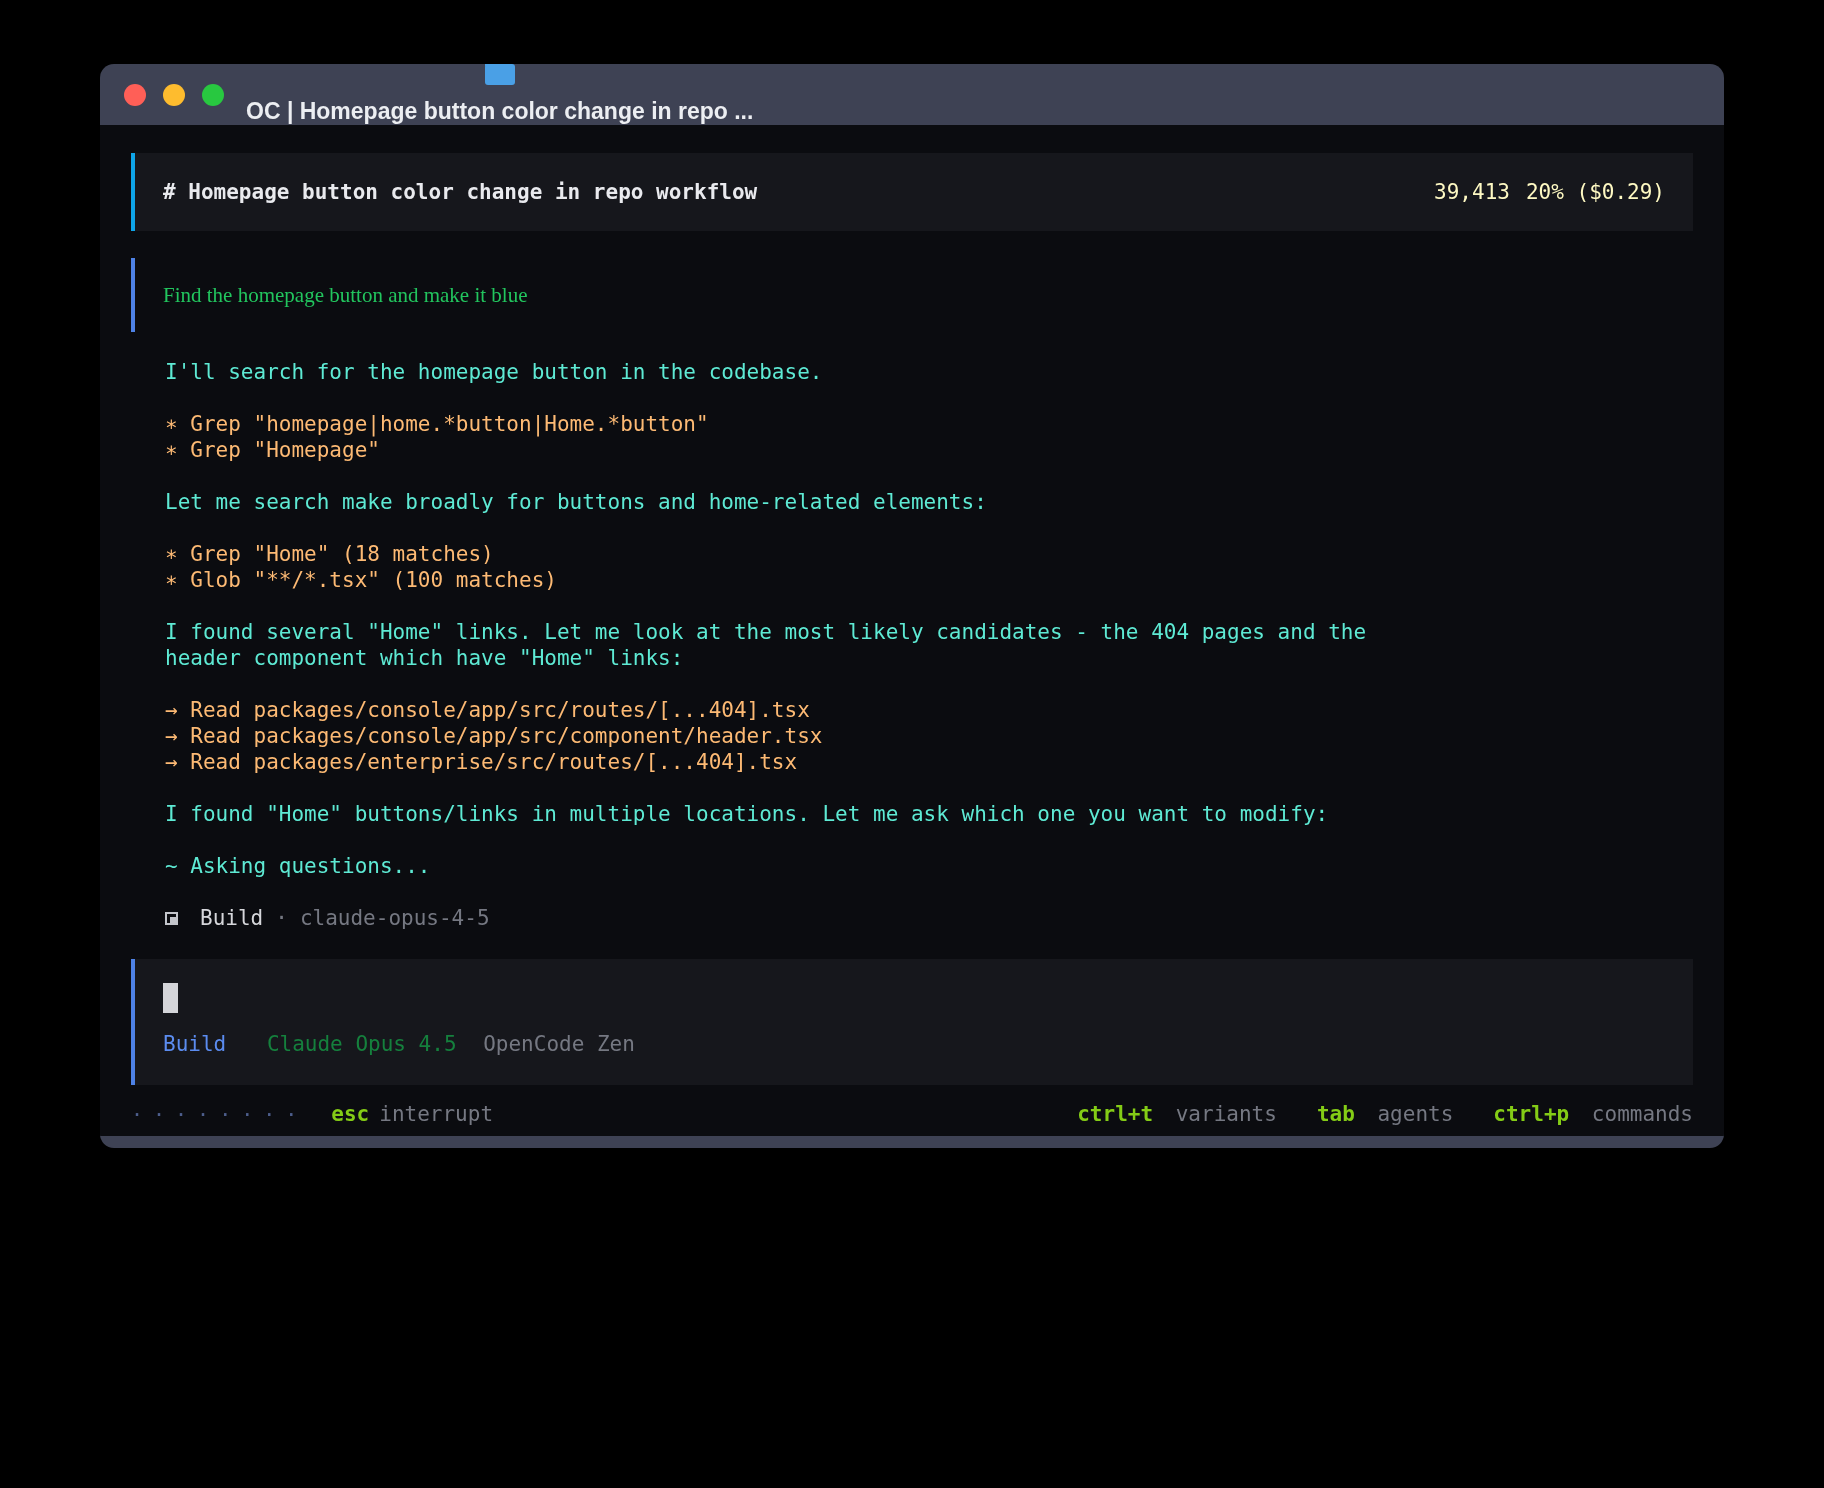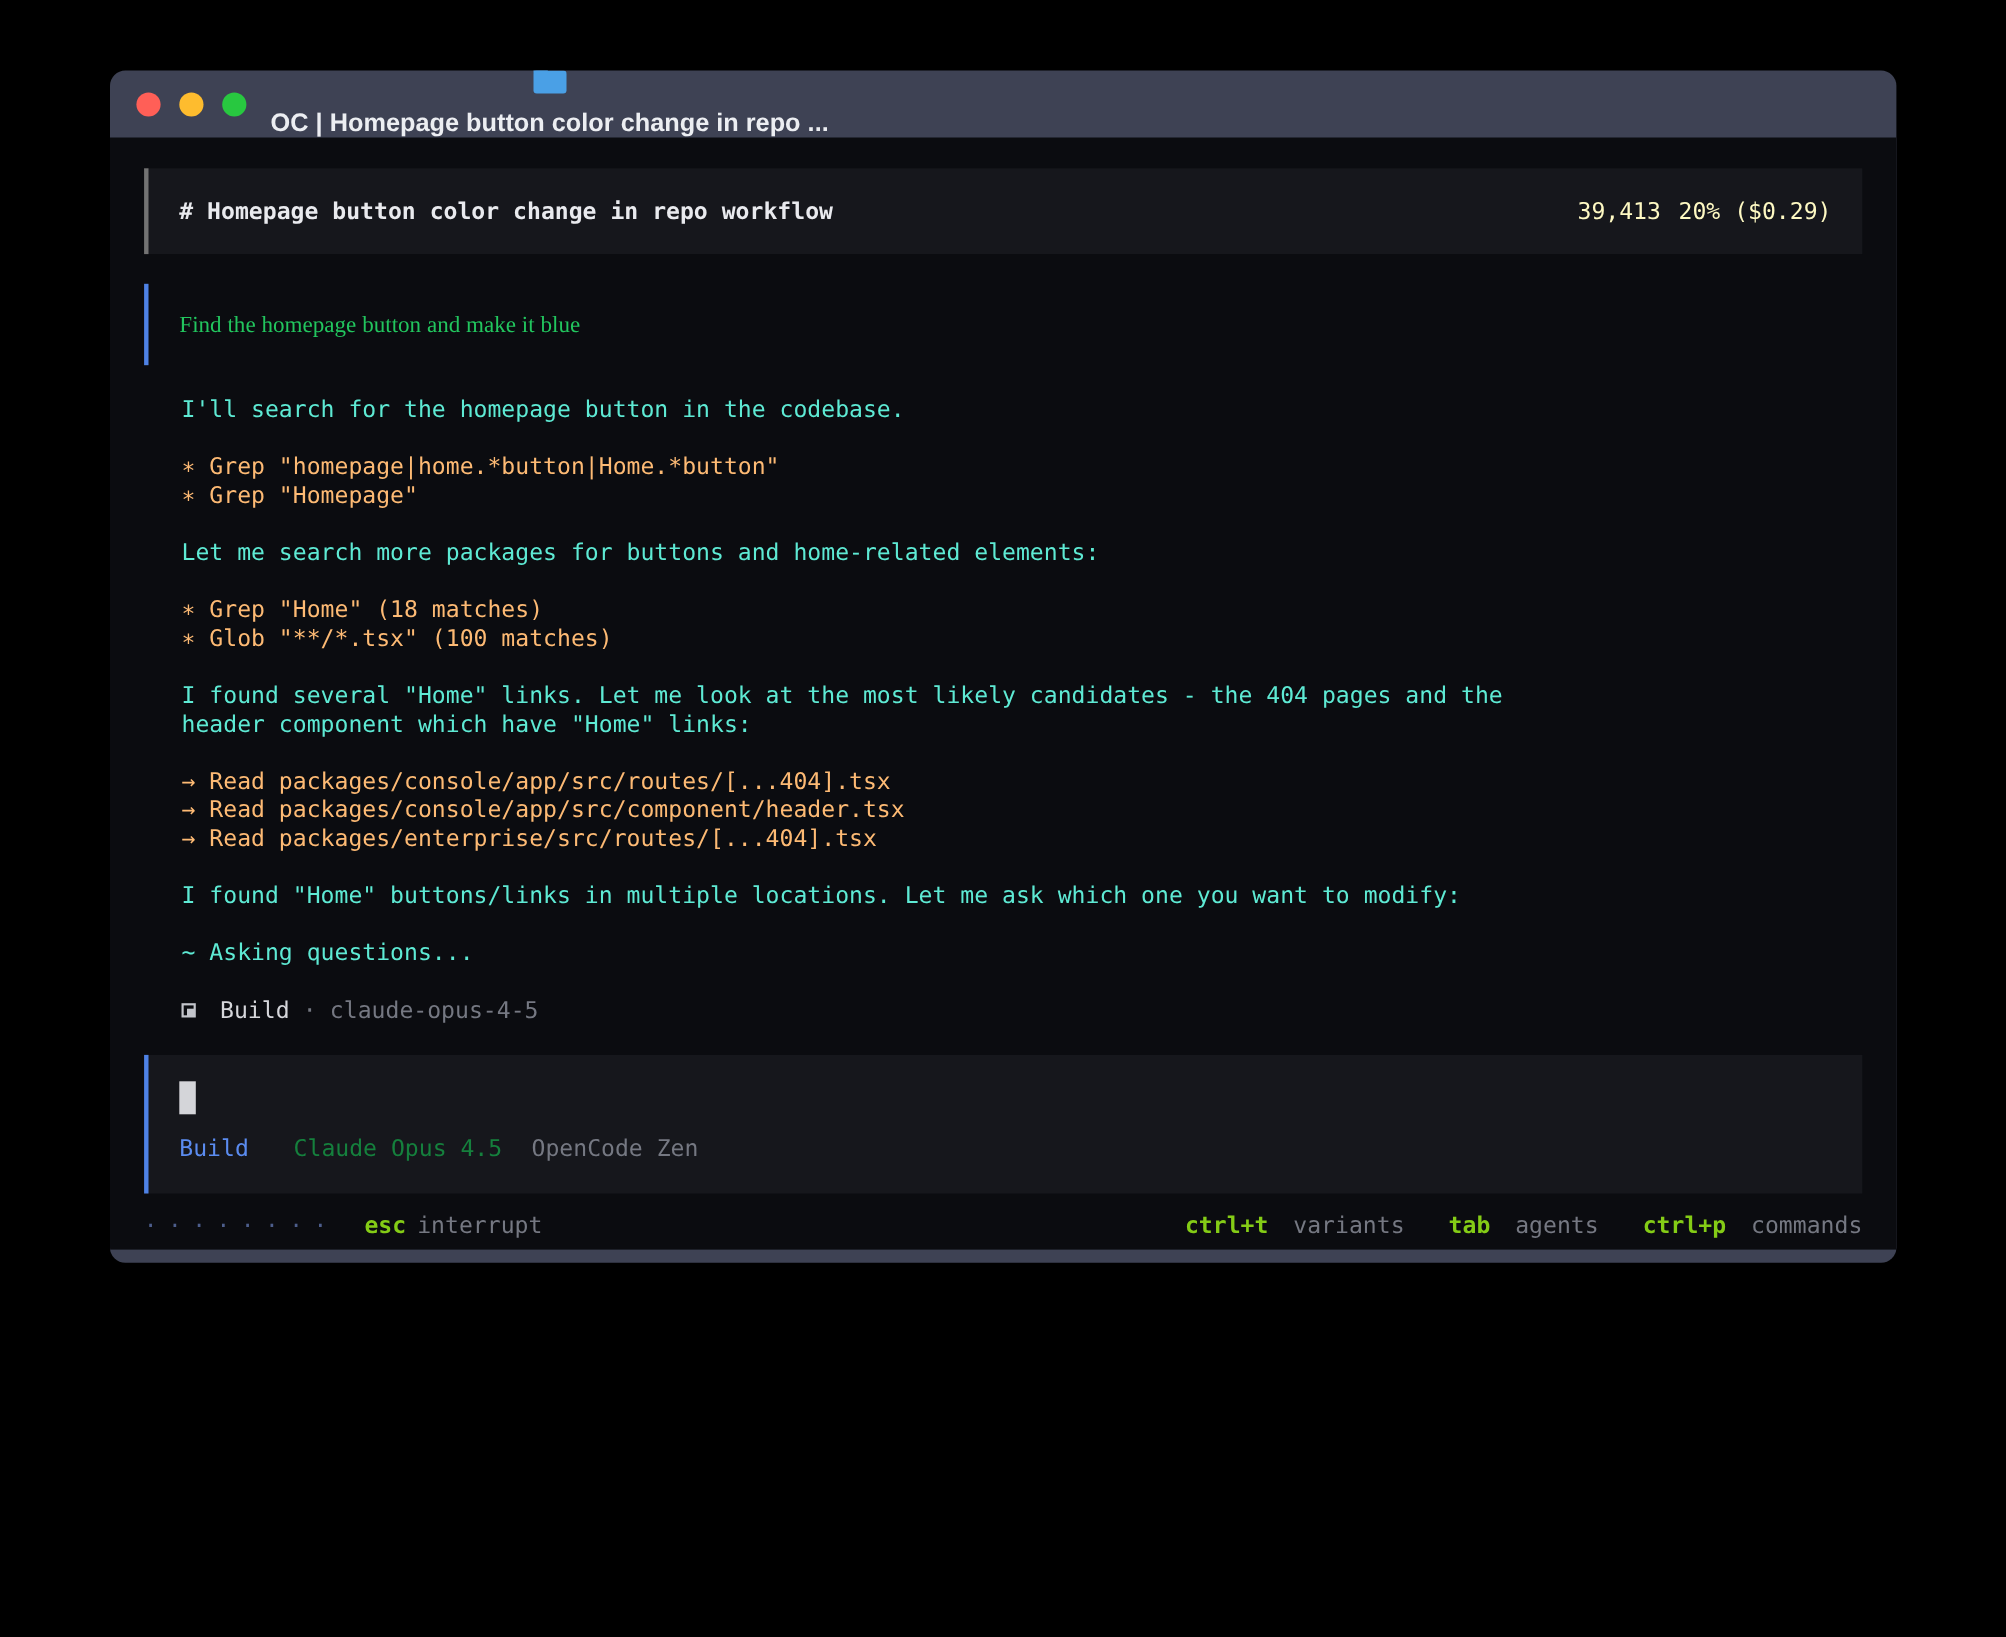--- a/index.html
+++ b/index.html
@@ -84,21 +84,21 @@
     color: #d6d7db;
     overflow: hidden;
   }
 
   .panel {
     background: #16171c;
     padding: 26px 28px;
   }
 
   .session-header {
-    border-left: 4px solid #737373;
+    border-left: 4px solid #0ea5e9;
     display: flex;
     justify-content: space-between;
     align-items: flex-start;
     gap: 20px;
   }
   .session-title { font-weight: bold; color: #e9eaee; white-space: nowrap; }
   .session-stats { color: #fef9c3; white-space: nowrap; }
   .session-stats .tokens { margin-right: 16px; }
 
   .user-message {
@@ -202,21 +202,21 @@
     </div>
 
     <div class="user-message">
       <span>Find the homepage button and make it blue</span>
     </div>
 
     <div class="transcript">
       <p class="msg">I'll search for the homepage button in the codebase.</p>
       <p class="tool gap">∗ Grep "homepage|home.*button|Home.*button"</p>
       <p class="tool">∗ Grep "Homepage"</p>
-      <p class="msg gap">Let me search more packages for buttons and home-related elements:</p>
+      <p class="msg gap">Let me search make broadly for buttons and home-related elements:</p>
       <p class="tool gap">∗ Grep "Home" (18 matches)</p>
       <p class="tool">∗ Glob "**/*.tsx" (100 matches)</p>
       <p class="msg gap">I found several "Home" links. Let me look at the most likely candidates - the 404 pages and the header component which have "Home" links:</p>
       <p class="tool gap">→ Read packages/console/app/src/routes/[...404].tsx</p>
       <p class="tool">→ Read packages/console/app/src/component/header.tsx</p>
       <p class="tool">→ Read packages/enterprise/src/routes/[...404].tsx</p>
       <p class="msg gap">I found "Home" buttons/links in multiple locations. Let me ask which one you want to modify:</p>
       <p class="msg gap">~ Asking questions...</p>
 
       <div class="agent-line gap">

